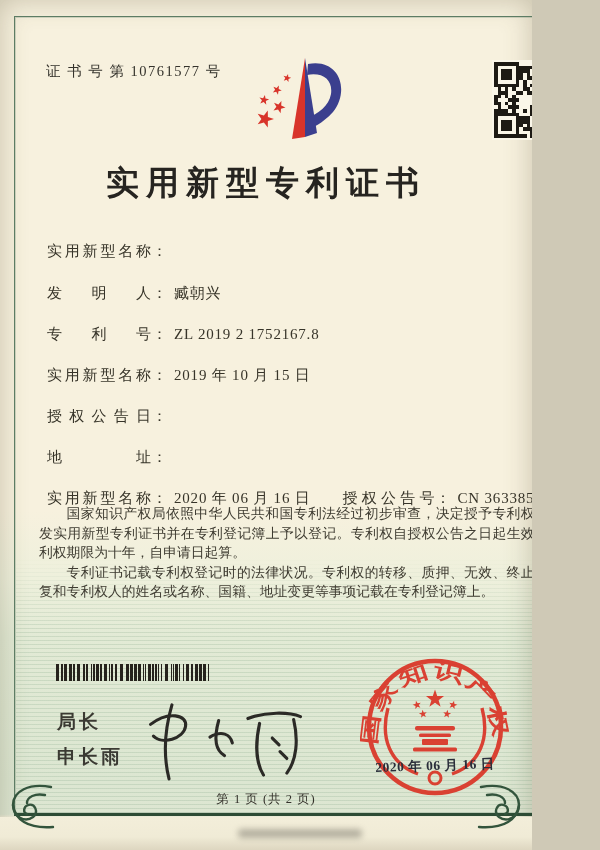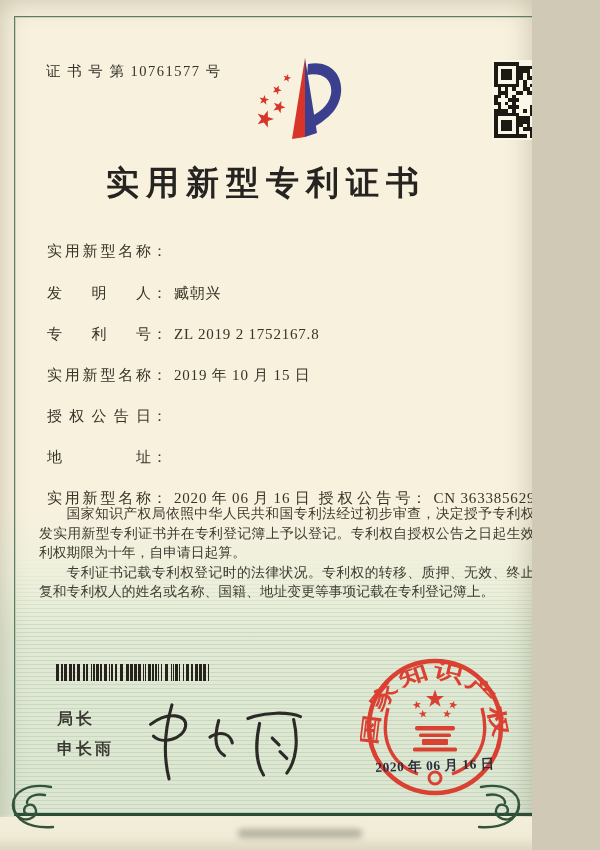--- a/index.html
+++ b/index.html
@@ -26,29 +26,29 @@
   .qr{position:absolute;left:492px;top:60px;width:76px;height:76px;display:grid;
       grid-template-columns:repeat(21,1fr);grid-template-rows:repeat(21,1fr);background:#faf6e8;padding:2px;}
   .qr div{background:transparent;} .qr div.on{background:#1d1a14;}
   .title{position:absolute;left:0;top:161px;width:100%;text-align:center;
          font-size:33px;font-weight:bold;color:#262420;letter-spacing:7px;}
   .rows{position:absolute;left:47px;top:0;width:520px;}
   .row{position:absolute;display:flex;align-items:baseline;font-size:15px;color:#373429;white-space:nowrap;}
   .row .lab{display:inline-block;width:104px;text-align:justify;text-align-last:justify;letter-spacing:0;}
   .row .col{margin:0 2px 0 1px;}
   .row .val{margin-left:5px;letter-spacing:.8px;}
-  .row .lab2{display:inline-block;width:92px;margin-left:8px;text-align:justify;text-align-last:justify;}
+  .row .lab2{display:inline-block;width:92px;margin-left:32px;text-align:justify;text-align-last:justify;}
   .paras{position:absolute;left:39px;top:504px;width:524px;font-size:13.8px;line-height:19.6px;
          color:#3e3b31;text-align:justify;}
   .paras p{margin:0;text-indent:2em;}
   .barcode{position:absolute;left:56px;top:664px;width:172px;height:17px;font-size:0;white-space:nowrap;overflow:hidden;}
   .barcode span{display:inline-block;height:100%;}
   .barcode .b{background:#26231d;} .barcode .w{background:transparent;}
   .director{position:absolute;left:57px;top:709px;font-family:"Liberation Sans","DejaVu Sans",sans-serif;
-            font-size:16px;font-weight:bold;color:#3b3a33;letter-spacing:3px;}
+            font-size:19px;font-weight:bold;color:#3b3a33;letter-spacing:3px;}
   .director div{margin-bottom:9px;}
   .sig{position:absolute;left:133px;top:690px;width:185px;height:98px;z-index:4;}
   .seal{position:absolute;left:360px;top:652px;width:150px;height:150px;z-index:5;opacity:.93;}
   .seal-date{position:absolute;left:360px;top:757px;width:150px;text-align:center;z-index:6;
              font-size:13.5px;font-weight:bold;color:#2a2e3a;letter-spacing:.5px;transform:rotate(-2deg);}
   .footer{position:absolute;left:0;top:791px;width:100%;text-align:center;font-size:12.5px;color:#33312a;letter-spacing:1px;}
   .orn{position:absolute;top:779px;width:54px;height:54px;z-index:3;}
   .orn.l{left:5px;} .orn.r{right:5px;transform:scaleX(-1);}
   .next-page{position:absolute;left:0;top:817px;width:600px;height:33px;
              background:linear-gradient(180deg,#f3eeda 0%,#f0ebd6 60%,#ddd6c0 100%);}
@@ -612,20 +612,21 @@
         <rect x="53" y="95.5" width="44" height="4" rx="1.5"></rect>
         <path d="M28,56 C20,86 30,112 58,122" fill="none" stroke="#da3527" stroke-width="3.4"></path>
         <path d="M122,56 C130,86 120,112 92,122" fill="none" stroke="#da3527" stroke-width="3.4"></path>
         <circle cx="75" cy="126" r="6" fill="none" stroke="#da3527" stroke-width="3"></circle>
       </g>
     </g>
   </svg>
 
   <div class="seal-date">2020 年 06 月 16 日</div>
 
+  <div class="footer">第 1 页 (共 2 页)</div>
 
   <svg class="orn l" viewBox="0 0 54 54">
     <g fill="none" stroke="#33543c" stroke-width="2.4" stroke-linecap="round">
       <path d="M46,8 C24,4 8,12 8,26 C8,38 20,44 28,38 C34,33 30,24 23,26 C18,28 18,34 22,35"></path>
       <path d="M8,26 C10,40 22,50 48,48"></path>
       <path d="M40,16 C30,14 22,18 22,24"></path>
     </g>
   </svg>
   <svg class="orn r" viewBox="0 0 54 54">
     <g fill="none" stroke="#33543c" stroke-width="2.4" stroke-linecap="round">

